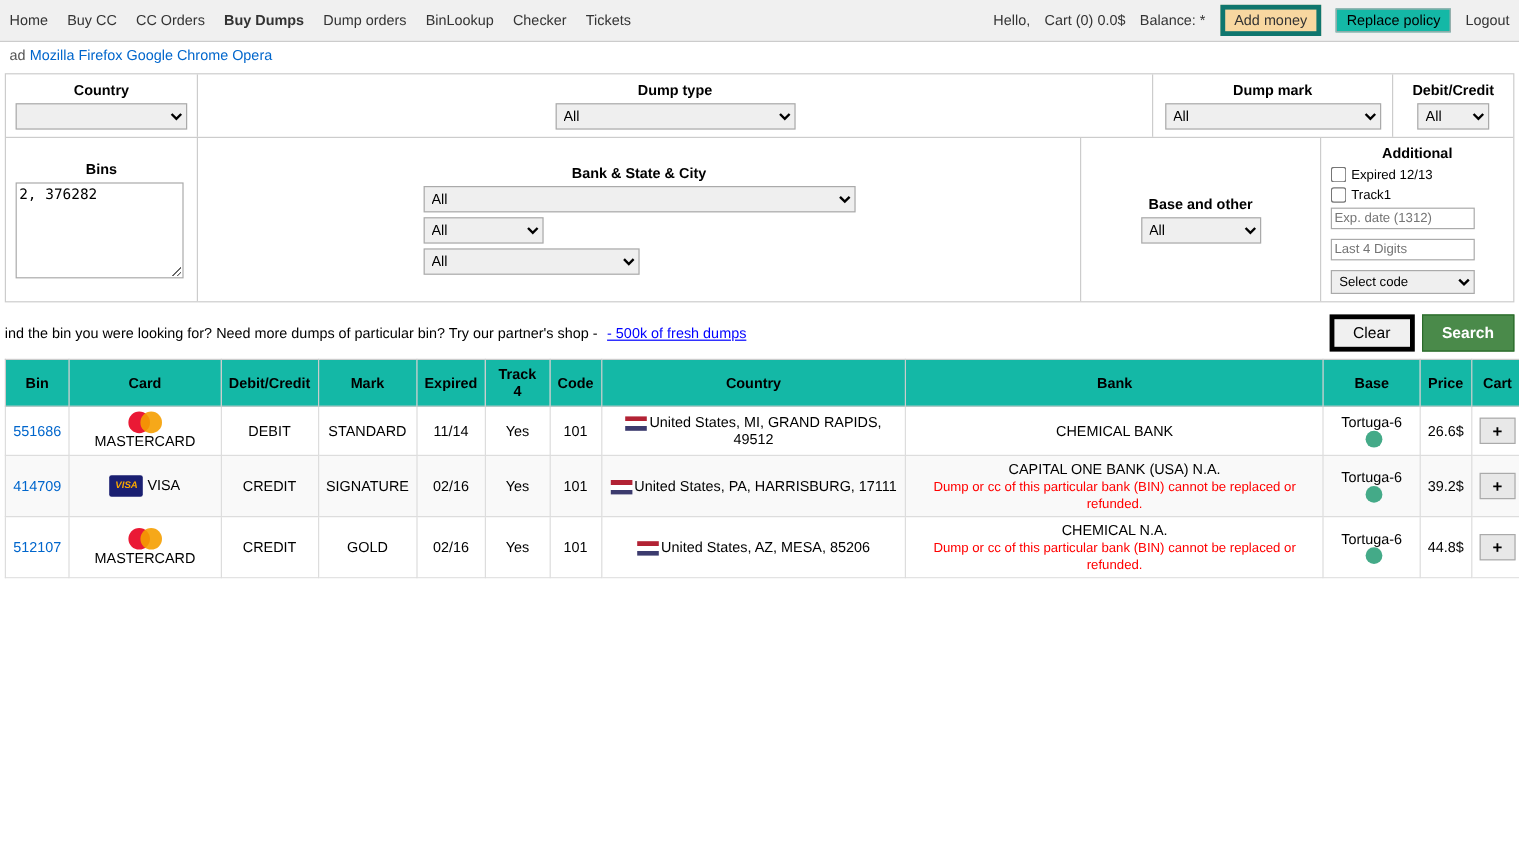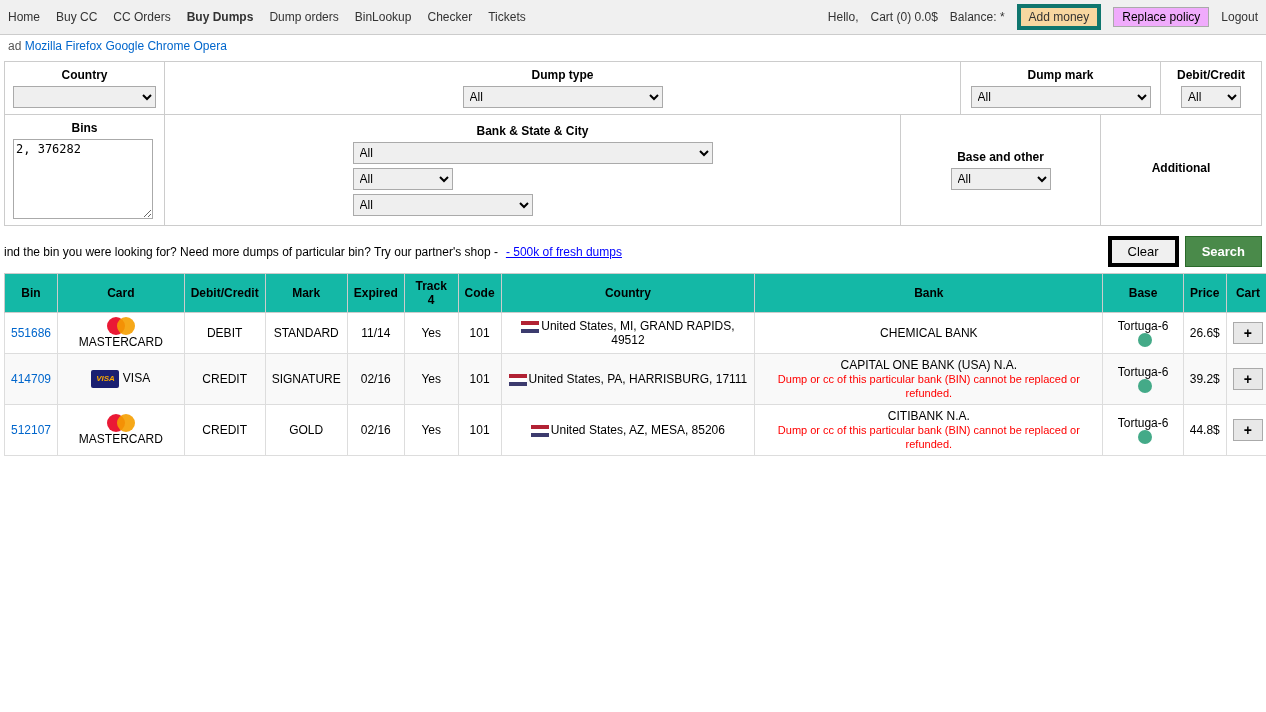--- a/index.html
+++ b/index.html
@@ -29,21 +29,21 @@
     }
     .btn-addmoney {
       background: #f8d7a0;
       border: 4px solid #0f766e;
       padding: 2px 8px;
       cursor: pointer;
       font-size: 12px;
       color: #333;
     }
     .btn-replacepolicy {
-      background: #f0abfc;
+      background: #14b8a6;
       border: 1px solid #aaa;
       padding: 2px 8px;
       cursor: pointer;
       font-size: 12px;
     }
 
     
     .download-bar {
       padding: 4px 8px;
       font-size: 12px;
@@ -250,20 +250,35 @@
 
     <div class="filter-cell cell-baseother" style="align-items:center;">
       <div class="label">Base and other</div>
       <select style="width:100px;">
         <option>All</option>
       </select>
     </div>
 
     <div class="filter-cell cell-additional">
       <div class="label">Additional</div>
+      <div class="additional-content">
+        <label>
+          <input type="checkbox" style="">
+          <span>Expired 12/13</span>
+        </label>
+        <label>
+          <input type="checkbox" style="">
+          <span>Track1</span>
+        </label>
+        <input type="text" placeholder="Exp. date (1312)" style=""><br>
+        <input type="text" style="margin-top: 4px;" placeholder="Last 4 Digits"><br>
+        <select style="margin-top:4px; width:120px;">
+          <option>Select code</option>
+        </select>
+      </div>
     </div>
   </div>
 </div>
 
 <div class="partner-bar">
   <span>ind the bin you were looking for? Need more dumps of particular bin? Try our partner's shop -</span>
   <a class="partner-link">- 500k of fresh dumps</a>
   <div class="actions">
     <button class="btn-clear">Clear</button>
     <button class="btn-search">Search</button>
@@ -318,19 +333,19 @@
       </tr>
       <tr>
         <td><a class="bin-link">512107</a></td>
         <td><span class="card-mc"></span> <span>MASTERCARD</span></td>
         <td>CREDIT</td>
         <td>GOLD</td>
         <td>02/16</td>
         <td>Yes</td>
         <td>101</td>
         <td><span class="flag"></span><span>United States, AZ, MESA, 85206</span></td>
-        <td><span>CITIBANK N.A.</span><br><span class="warning-text">Dump or cc of this particular bank (BIN) cannot be replaced or refunded.</span></td>
+        <td><span>CHEMICAL N.A.</span><br><span class="warning-text">Dump or cc of this particular bank (BIN) cannot be replaced or refunded.</span></td>
         <td><span>Tortuga-6</span><span class="green-dot"></span></td>
         <td>44.8$</td>
         <td><button class="btn-cart-add">+</button></td>
       </tr>
     </tbody>
 </table>
 
 </body></html>

